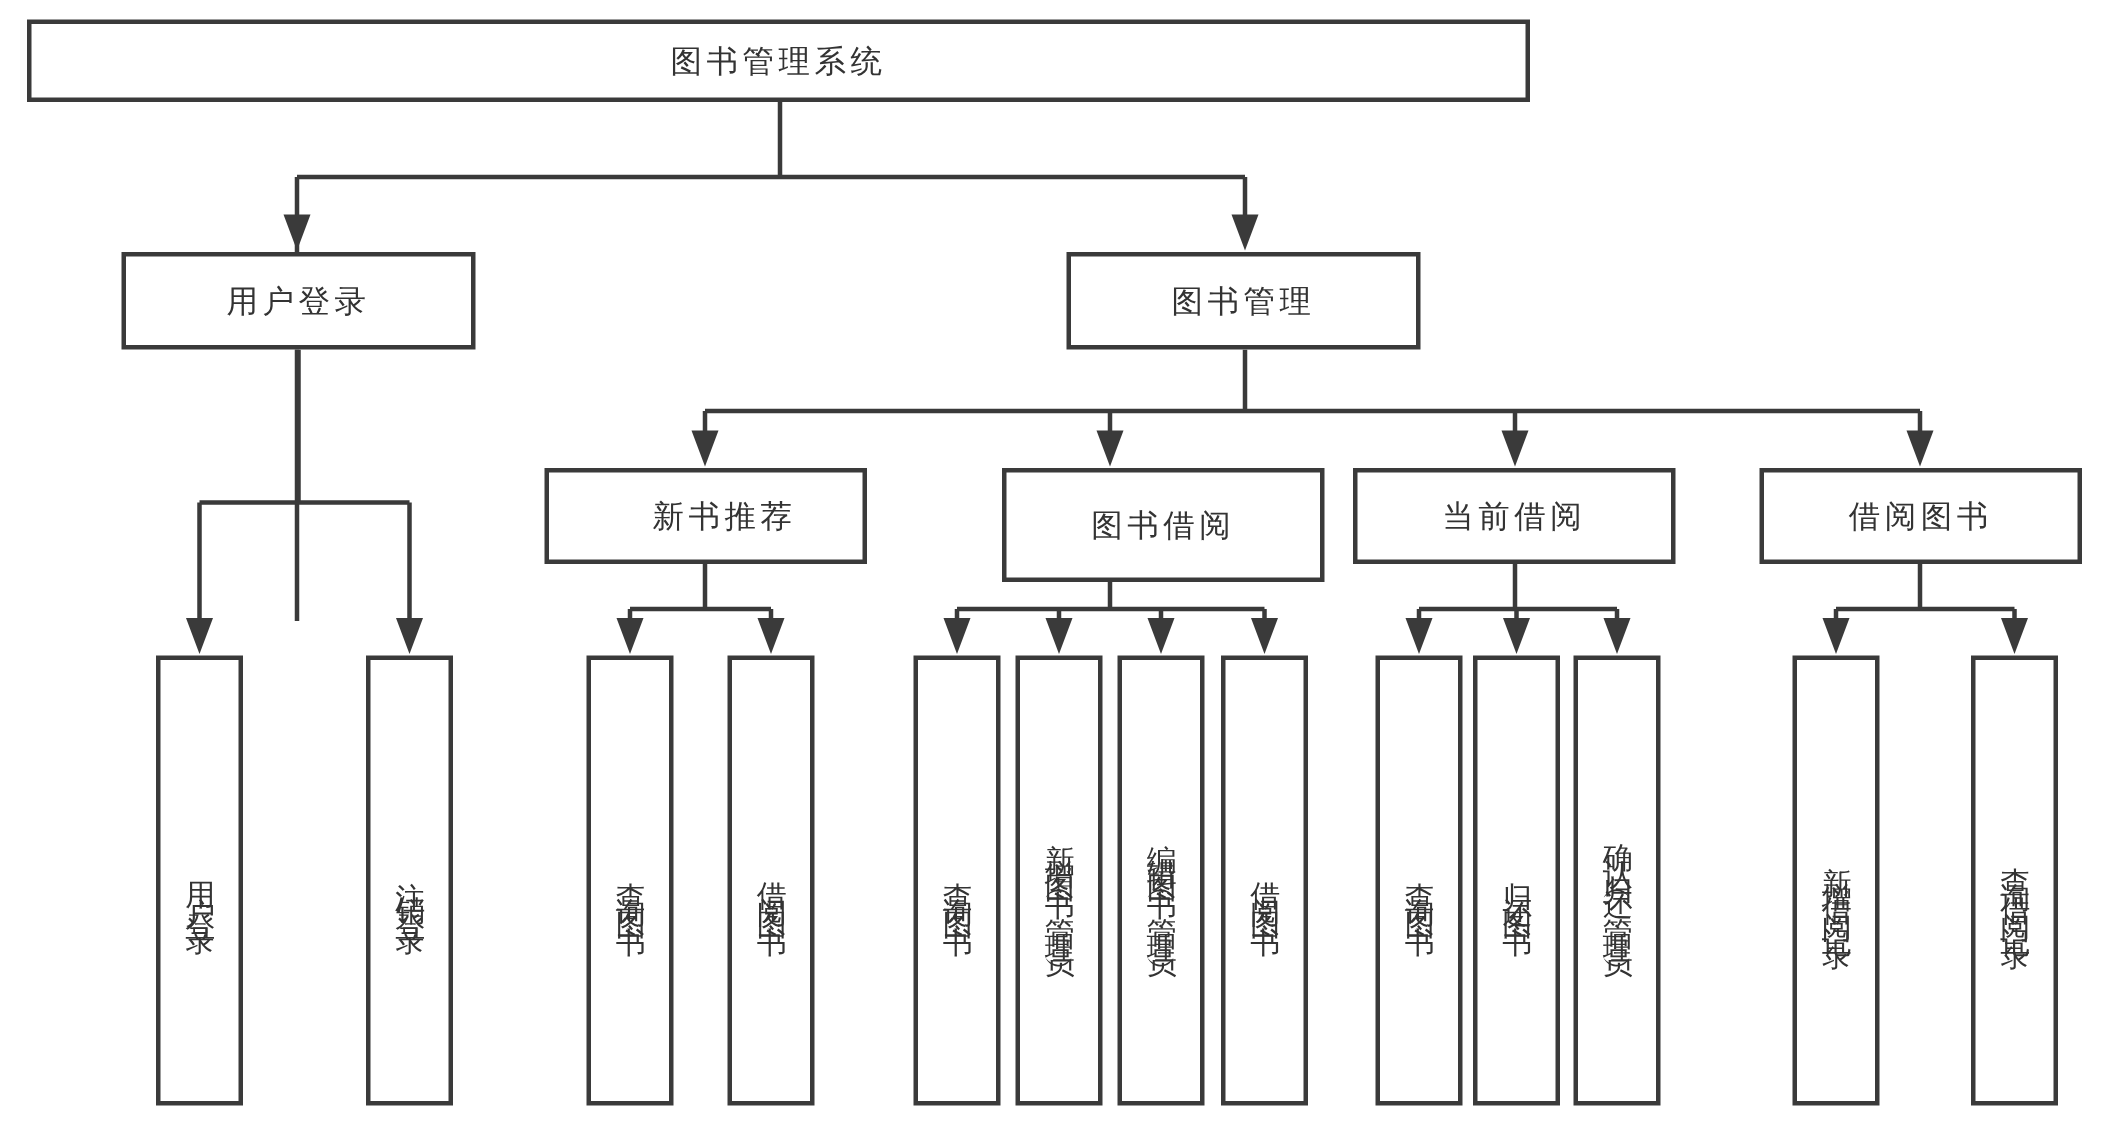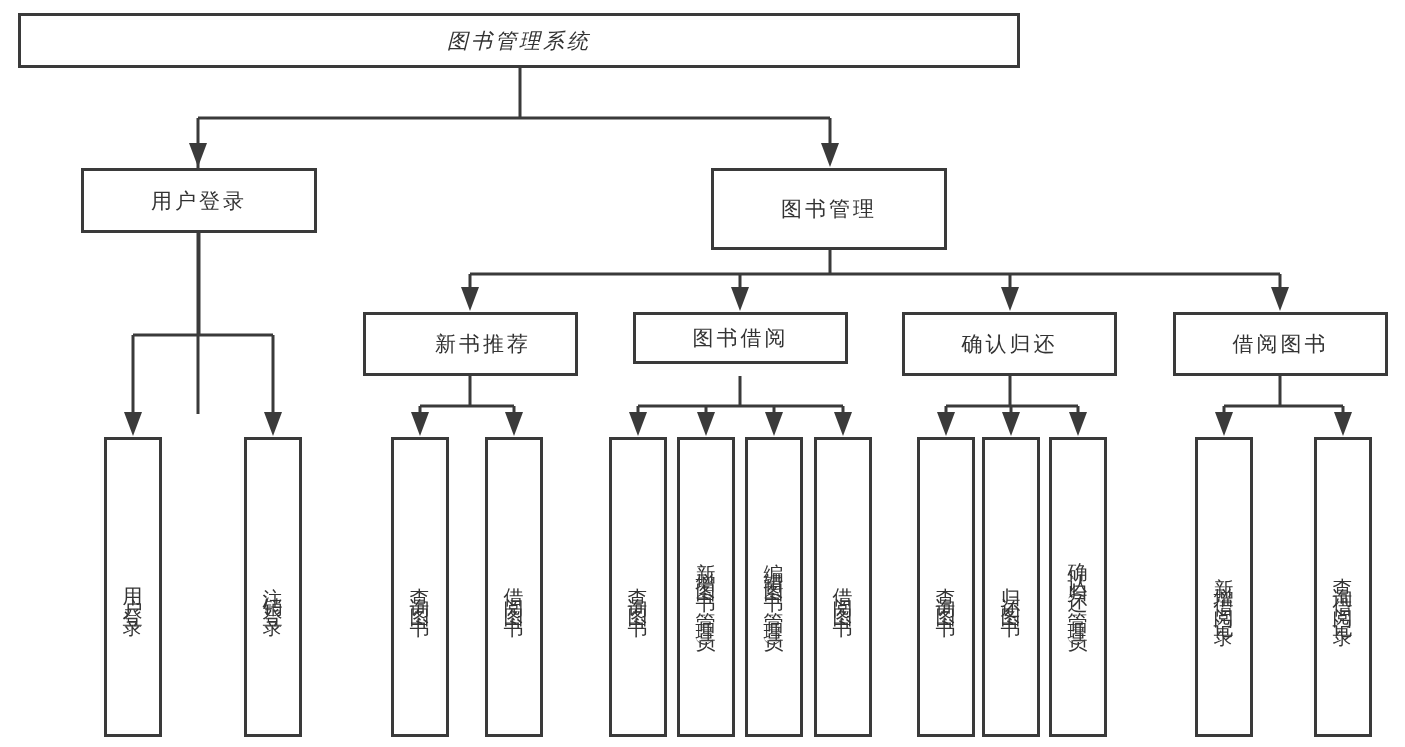--- a/index.html
+++ b/index.html
@@ -104,39 +104,39 @@
       <polygon points="765,412 783,412 774,436"></polygon>
       <polygon points="834,412 852,412 843,436"></polygon>
       <polygon points="937,412 955,412 946,436"></polygon>
       <polygon points="1002,412 1020,412 1011,436"></polygon>
       <polygon points="1069,412 1087,412 1078,436"></polygon>
       <polygon points="1215,412 1233,412 1224,436"></polygon>
       <polygon points="1334,412 1352,412 1343,436"></polygon>
     </g>
   </svg>
 
-  <div class="hbox" style="left:18px; top:13px; width:1002px; height:55px;font-style:italic;">
+  <div class="hbox" style="left:18px; top:13px; width:1002px; height:55px;">
     <span class="hlabel">图书管理系统</span>
   </div>
 
   <div class="hbox" style="left:81px; top:168px; width:236px; height:65px;">
     <span class="hlabel">用户登录</span>
   </div>
-  <div class="hbox" style="left:711px; top:168px; width:236px; height:82px;">
+  <div class="hbox" style="left:711px; top:168px; width:236px; height:65px;">
     <span class="hlabel">图书管理</span>
   </div>
 
   <div class="hbox" style="left:363px; top:312px; width:215px; height:64px;padding-left:25px;">
     <span class="hlabel">新书推荐</span>
   </div>
-  <div class="hbox" style="left:633px; top:312px; width:215px; height:52px;">
+  <div class="hbox" style="left:668px; top:312px; width:215px; height:76px;">
     <span class="hlabel">图书借阅</span>
   </div>
   <div class="hbox" style="left:902px; top:312px; width:215px; height:64px;">
-    <span class="hlabel">确认归还</span>
+    <span class="hlabel">当前借阅</span>
   </div>
   <div class="hbox" style="left:1173px; top:312px; width:215px; height:64px;">
     <span class="hlabel">借阅图书</span>
   </div>
 
   <div class="vbox" style="left:104px;">
     <span class="vlabel">用户登录</span>
   </div>
   <div class="vbox" style="left:244px;">
     <span class="vlabel">注销登录</span>

